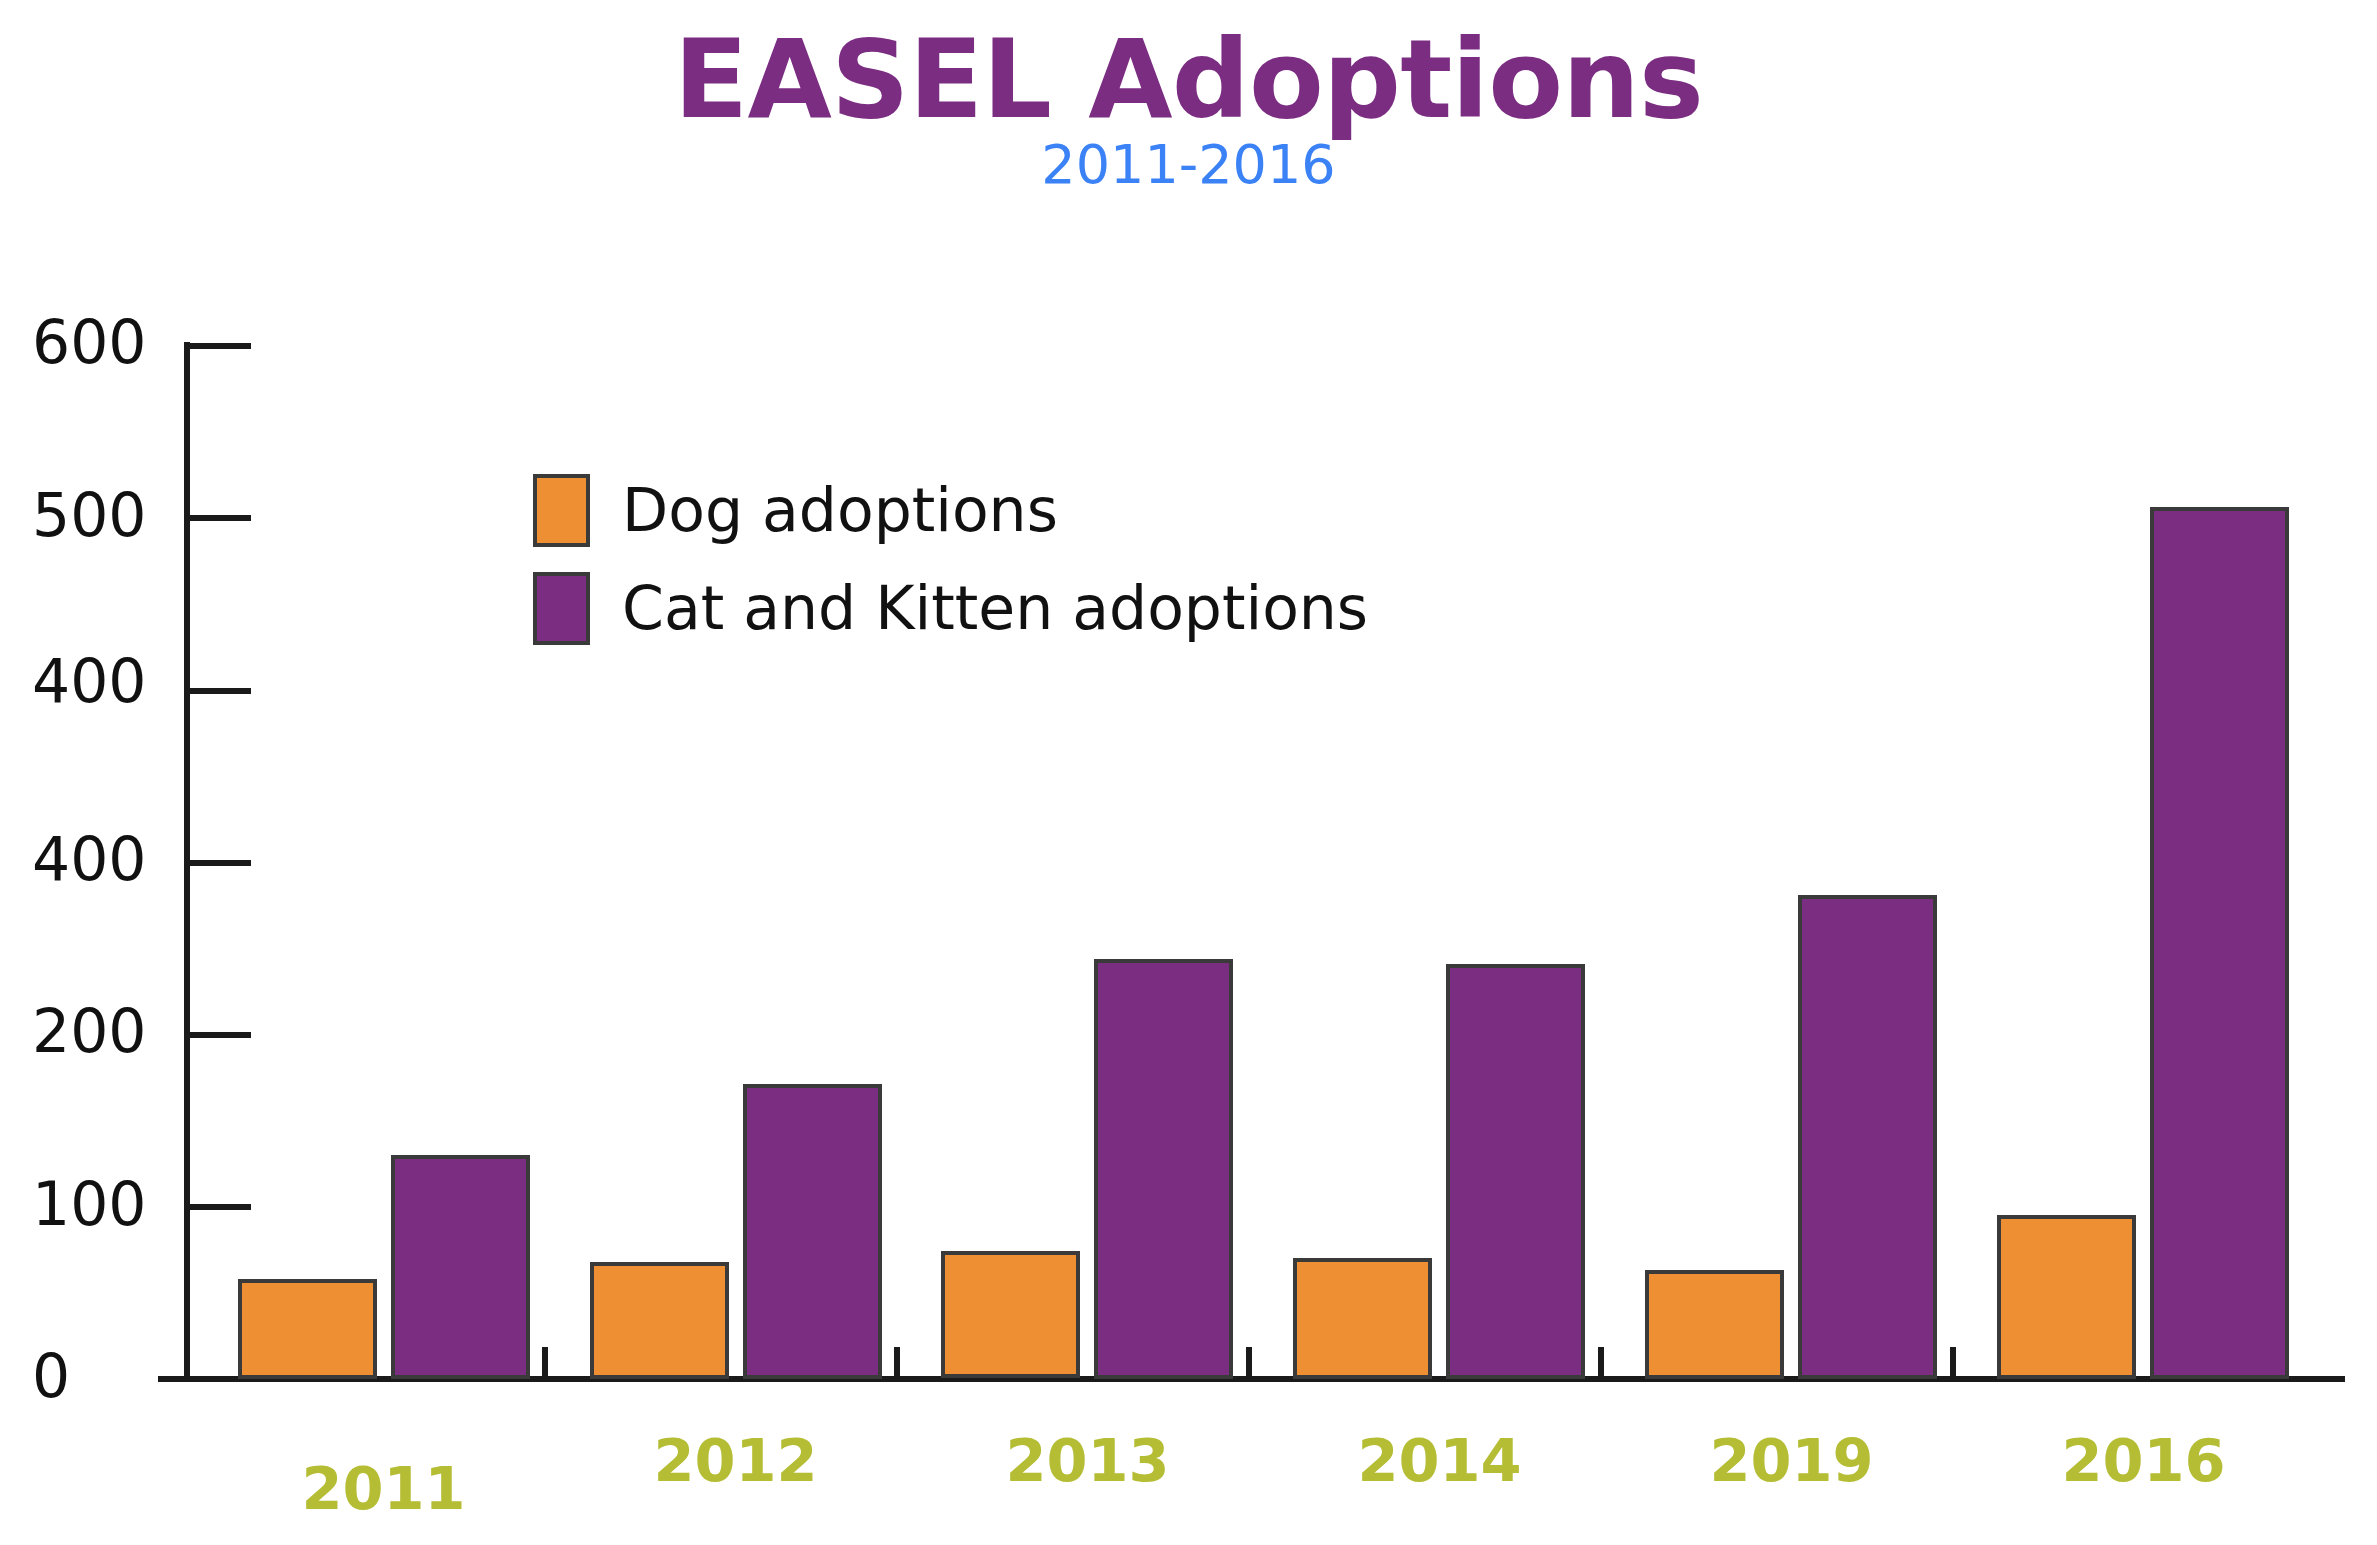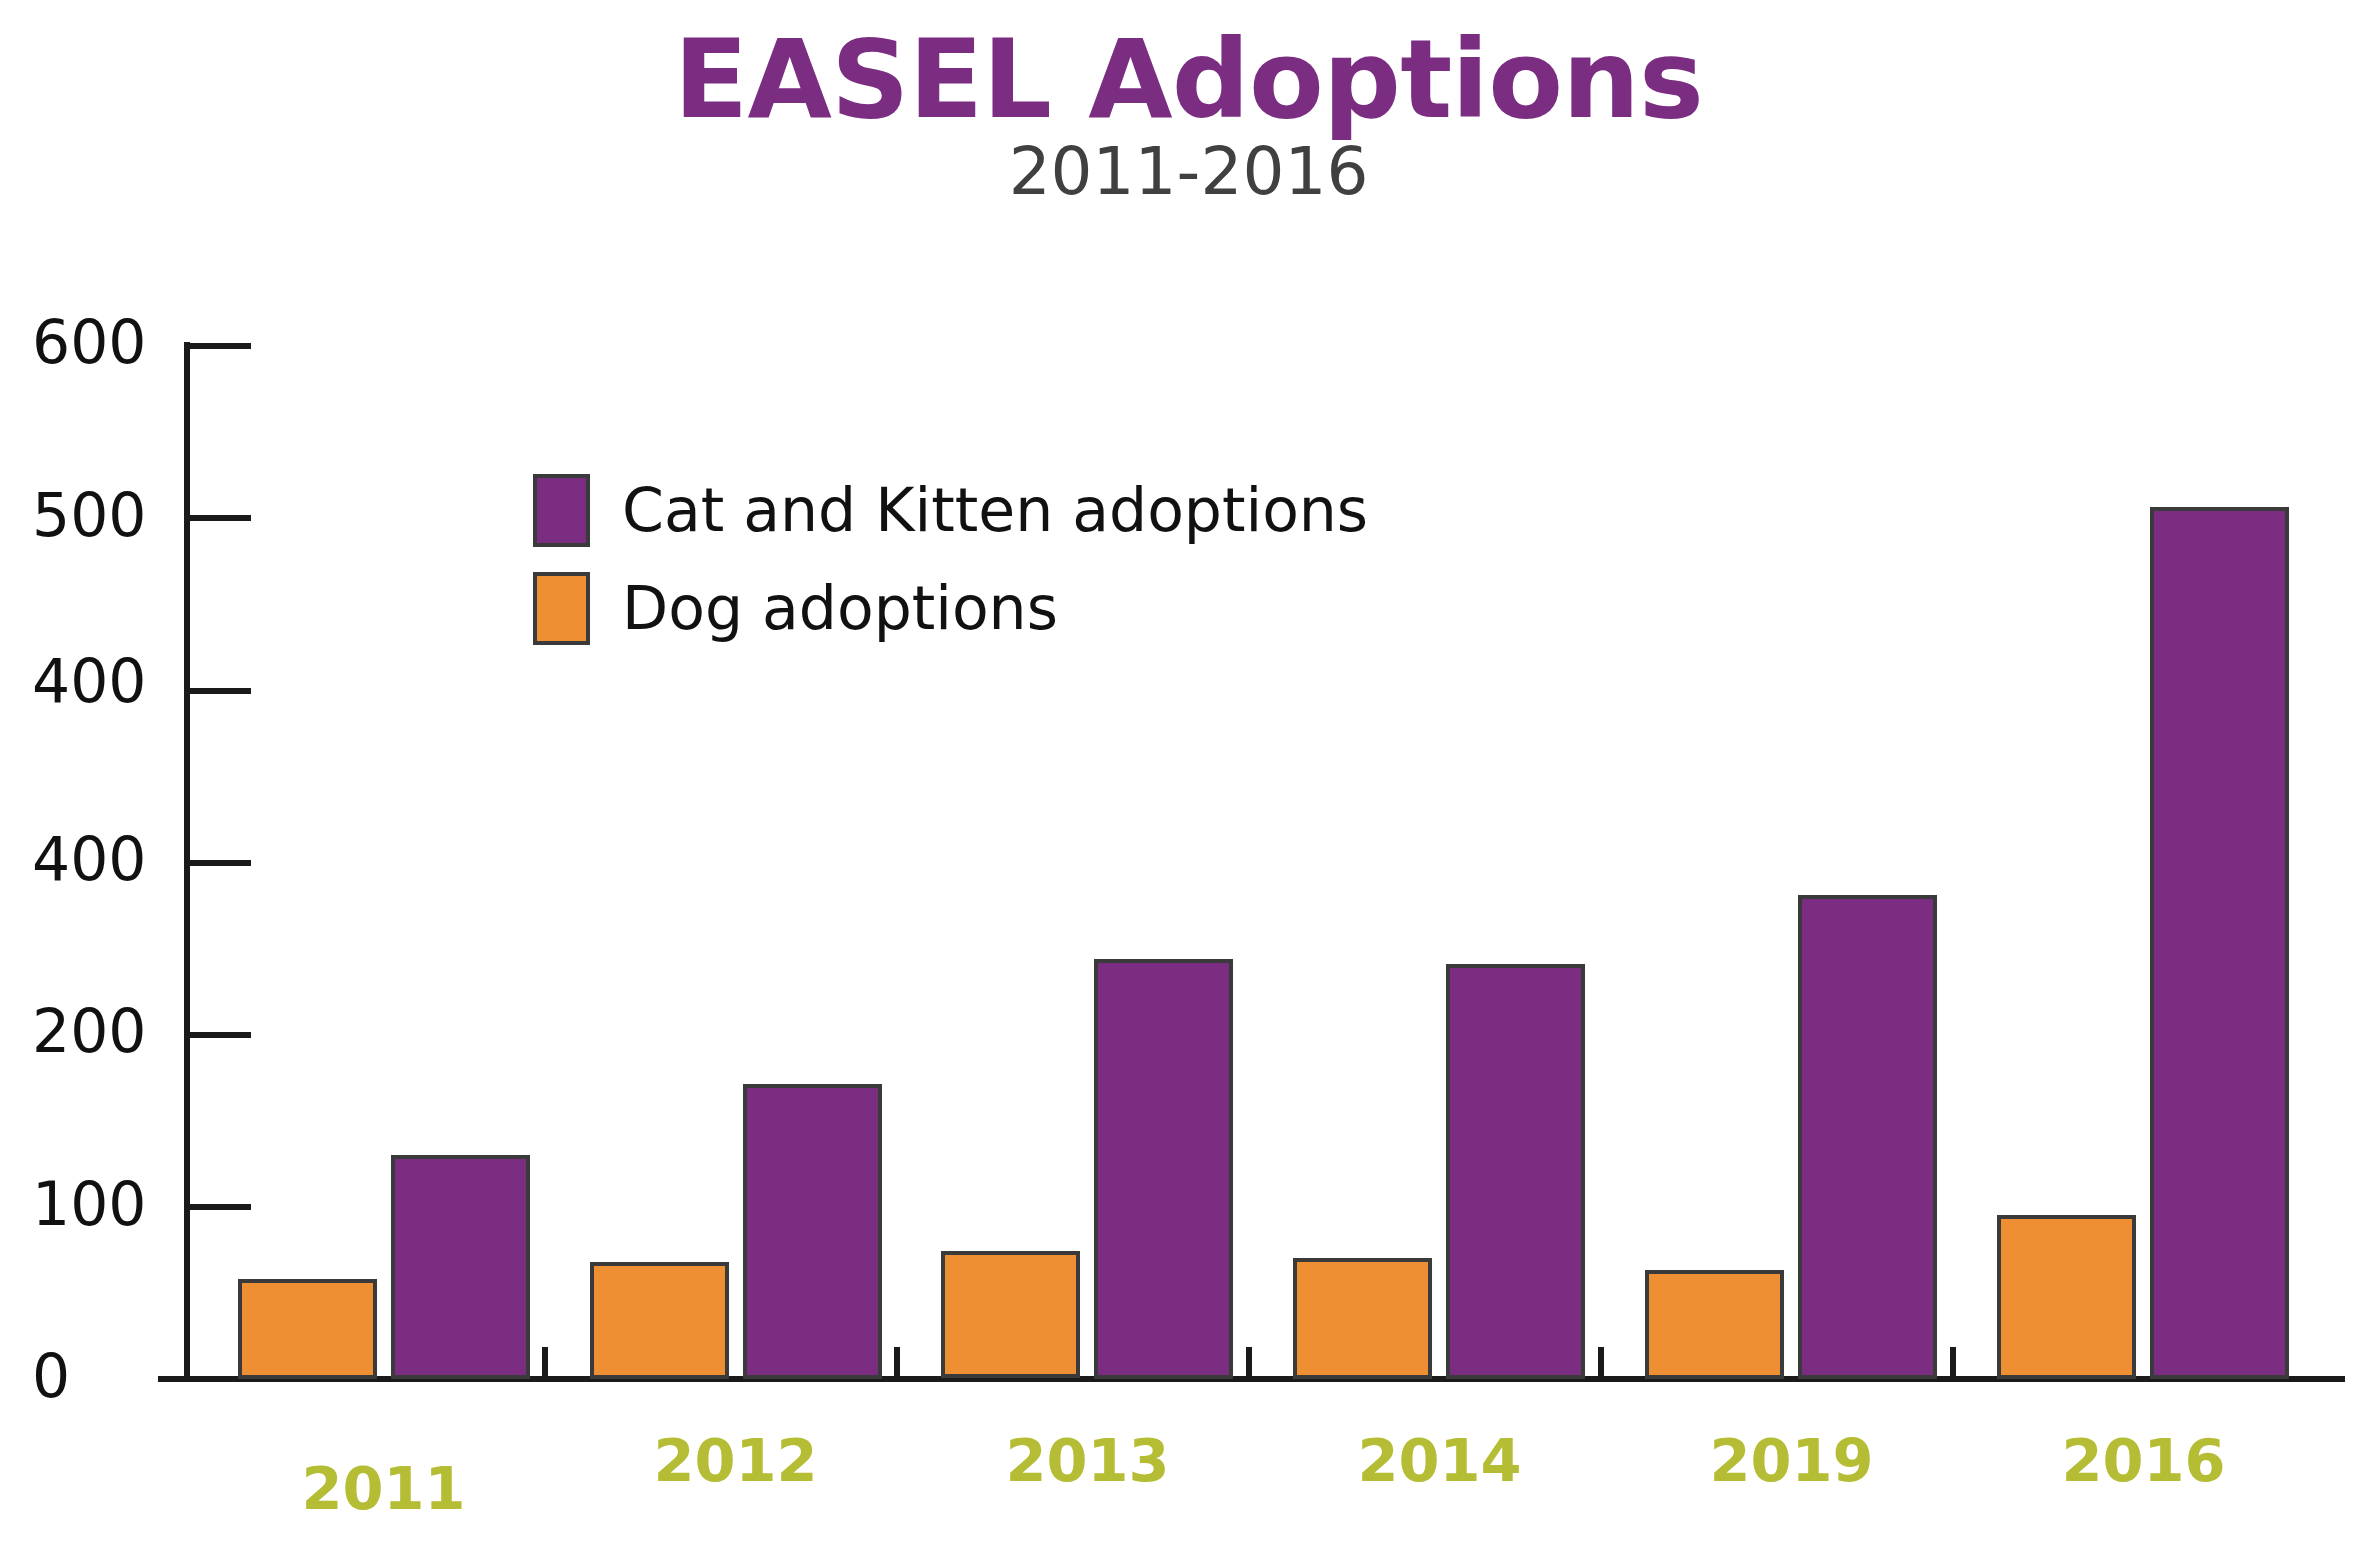--- a/index.html
+++ b/index.html
@@ -26,23 +26,23 @@
   }
   #chart-title {
     font-size: 109px;
     font-weight: bold;
     color: #7b2d82;
     letter-spacing: -0.8px;
     line-height: 1.02;
     font-family: "DejaVu Sans", sans-serif;
   }
   #chart-subtitle {
-    font-size: 66px;
+    font-size: 54px;
     font-weight: normal;
-    color: #404040;
+    color: #3b82f6;
     line-height: 1.05;
     margin-top: 1.6px;
     font-family: "DejaVu Sans", sans-serif;
   }
 
   
   #plot-area {
     position: absolute;
     left: 0;
     top: 0;
@@ -194,23 +194,23 @@
       <div class="cat-label" style="left: 190px; width: 387px; margin-top: 28px;">2011</div>
       <div class="cat-label" style="left: 542px; width: 387px;">2012</div>
       <div class="cat-label" style="left: 894px; width: 387px;">2013</div>
       <div class="cat-label" style="left: 1246px; width: 387px;">2014</div>
       <div class="cat-label" style="left: 1598px; width: 387px;">2019</div>
       <div class="cat-label" style="left: 1950px; width: 387px;">2016</div>
     </div>
 
   <div id="legend">
     <div class="legend-row">
+      <span class="legend-swatch dog"></span>
+      <span class="legend-label">Dog adoptions</span>
+    </div>
+    <div class="legend-row">
       <span class="legend-swatch cat"></span>
       <span class="legend-label">Cat and Kitten adoptions</span>
     </div>
-    <div class="legend-row">
-      <span class="legend-swatch dog"></span>
-      <span class="legend-label">Dog adoptions</span>
-    </div>
   </div>
 
 </div>
 
 
 </body></html>

